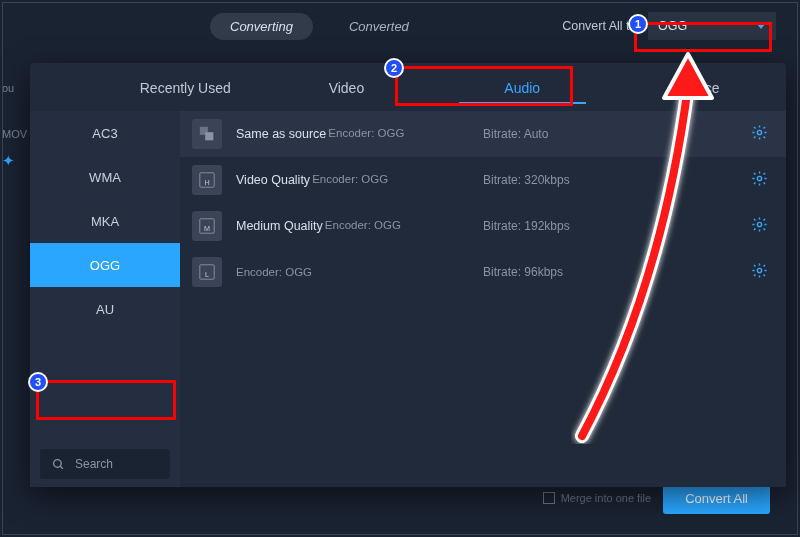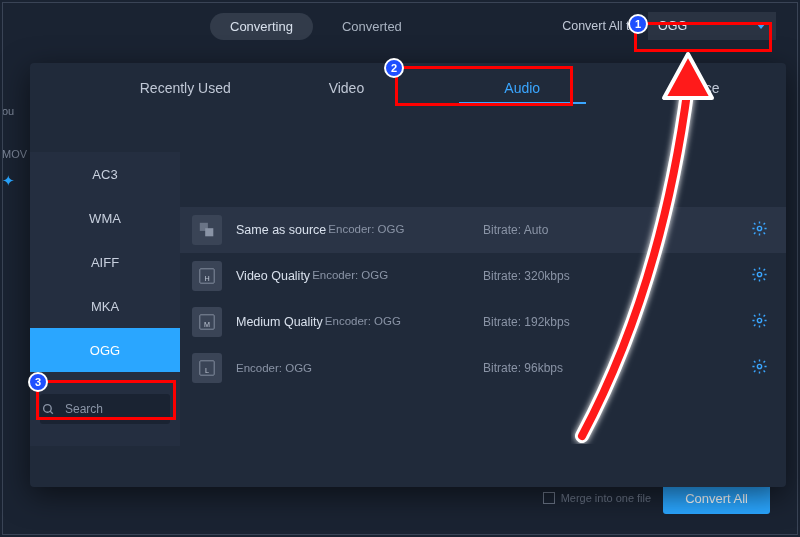--- a/index.html
+++ b/index.html
@@ -1,64 +1,64 @@
 <!DOCTYPE html>
 <html><head>
 <meta charset="utf-8">
 <style>
   * { box-sizing: border-box; margin: 0; padding: 0; font-family: -apple-system, "Segoe UI", Arial, sans-serif; }
   body { background: #1a2332; width: 800px; height: 537px; overflow: hidden; position: relative; color: #a8b2c0; }
   
   
   .topbar { height: 52px; display: flex; align-items: center; padding: 0 20px; background: #1a2332; position: relative; }
-  .top-tabs { margin-left: 190px; display: flex; align-items: center; gap: 9px; }
+  .top-tabs { margin-left: 190px; display: flex; align-items: center; gap: 16px; font-style: italic; }
   .top-tab { padding: 6px 20px; font-size: 13px; color: #a8b2c0; border-radius: 14px; }
   .top-tab.active { background: #323b4a; color: #d8e0ec; }
   .convert-all { position: absolute; right: 24px; display: flex; align-items: center; gap: 8px; }
   .convert-all-label { font-size: 12.5px; color: #c0c8d6; }
   .convert-dropdown { width: 128px; height: 28px; background: #2a3342; display: flex; align-items: center; justify-content: space-between; padding: 0 10px; font-size: 12.5px; color: #d8e0ec; position: relative; }
   .chev { width: 0; height: 0; border-left: 5px solid transparent; border-right: 5px solid transparent; border-top: 6px solid #3aa6ff; }
 
   
   .hl { position: absolute; border: 3px solid #ff0000; pointer-events: none; z-index: 50; }
   .badge { position: absolute; width: 20px; height: 20px; background: #1f4fff; color: #fff; border: 2px solid #fff; border-radius: 50%; font-size: 11px; font-weight: 700; display: flex; align-items: center; justify-content: center; z-index: 60; }
 
   
   .panel { position: absolute; left: 30px; top: 63px; width: 756px; height: 424px; background: #202a3a; border-radius: 4px; box-shadow: 0 8px 30px rgba(0,0,0,.55); display: flex; flex-direction: column; z-index: 20; }
   .panel-tabs { height: 48px; display: flex; align-items: center; padding-left: 82px; }
   .ptab { width: 180px; text-align: center; font-size: 14px; color: #c0c8d6; padding-bottom: 10px; padding-top: 12px; position: relative; }
   .ptab.first { width: 150px; }
   .ptab.sel { color: #3aa6ff; }
   .ptab.sel::after { content: ""; position: absolute; left: 14%; right: 14%; bottom: 2px; height: 2px; background: #3aa6ff; }
   
-  .panel-body { flex: 1; display: flex; align-items: center; }
+  .panel-body { flex: 1; display: flex; }
   .sidebar { width: 150px; background: #242e40; display: flex; flex-direction: column; }
   .fmt { height: 44px; display: flex; align-items: center; justify-content: center; font-size: 13px; color: #c8d0de; }
   .fmt.selected { background: #2aa6ff; color: #fff; }
-  .search { margin: 22px 10px; height: 30px; background: #1a2332; border-radius: 3px; display: flex; align-items: center; gap: 10px; padding: 0 2px; color: #8a94a6; font-size: 12px; }
+  .search { margin: 8px 10px; height: 30px; background: #1a2332; border-radius: 3px; display: flex; align-items: center; gap: 10px; padding: 0 12px; color: #8a94a6; font-size: 12px; }
   
   .profiles { flex: 1; background: #202a3a; }
   .prof { height: 46px; display: flex; align-items: center; padding: 0 12px; gap: 14px; position: relative; }
   .prof.sel { background: #2a3446; }
   .thumb { width: 30px; height: 30px; background: #3a4456; border-radius: 3px; display:flex; align-items:center; justify-content:center; }
   .thumb svg { display:block; }
   .ptext { display: flex; flex-direction: row; gap: 2px; min-width: 200px; }
   .pname { font-size: 12.5px; color: #d8e0ec; }
   .penc { font-size: 11.5px; color: #8a94a6; }
   .pbit { font-size: 12px; color: #8a94a6; position: absolute; left: 290px; margin-left: 13px; }
   .gear { position: absolute; right: 18px; color: #3aa6ff; }
   .gear svg { width: 17px; height: 17px; }
 
   
   .bottom { position: absolute; left: 0; right: 0; bottom: 20px; height: 38px; display: flex; align-items: center; justify-content: flex-end; gap: 12px; padding: 0 30px; z-index: 5; }
   .merge { font-size: 11px; color: #6a7486; display:flex; align-items:center; gap:6px;}
   .mbox { width:12px; height:12px; border:1px solid #6a7486; }
   .convert-btn { background: #2aa6ff; color: #fff; font-size: 13px; padding: 8px 22px; border-radius: 3px; }
   .left-peek { position: absolute; left: 0; top: 78px; width: 28px; color: #7a8496; font-size: 11px; }
-  .left-peek div { padding: 4px 2px; margin-top: 23px; }
+  .left-peek div { padding: 4px 2px; }
   .star { color:#2aa6ff; font-size:15px; }
   .outer-border { position:absolute; inset:2px; border:1px solid #3a4456; pointer-events:none; z-index:1;}
 
   
   .arrow { position:absolute; z-index:40; pointer-events:none; }
 </style>
 </head>
 <body>
 
 <div class="outer-border"></div>
@@ -72,21 +72,21 @@
     <span class="convert-all-label">Convert All to:</span>
     <div class="convert-dropdown">
       <span>OGG</span>
       <span class="chev"></span>
     </div>
   </div>
 </div>
 
 <div class="left-peek">
   <div>ou</div>
-  <div style="">MOV</div>
+  <div style="margin-top:26px">MOV</div>
   <div class="star" style="margin-top:4px">✦</div>
 </div>
 
 <div class="bottom">
   <div class="merge">
     <span class="mbox"></span>
     <span>Merge into one file</span>
   </div>
   <div class="convert-btn">Convert All</div>
 </div>
@@ -96,23 +96,23 @@
     <div class="ptab first">Recently Used</div>
     <div class="ptab">Video</div>
     <div class="ptab sel">Audio</div>
     <div class="ptab">Device</div>
   </div>
 
   <div class="panel-body">
     <div class="sidebar">
       <div class="fmt">AC3</div>
       <div class="fmt">WMA</div>
-      <div class="fmt">AIFF</div>
       <div class="fmt">MKA</div>
       <div class="fmt selected">OGG</div>
+      <div class="fmt">AU</div>
       <div style="flex:1"></div>
       <div class="search">
         <svg width="13" height="13" viewBox="0 0 24 24" fill="none" stroke="#8a94a6" stroke-width="2.5">
             <circle cx="10" cy="10" r="7"></circle>
             <line x1="20" y1="20" x2="15" y2="15"></line>
           </svg>
         <span>Search</span>
       </div>
     </div>
 

